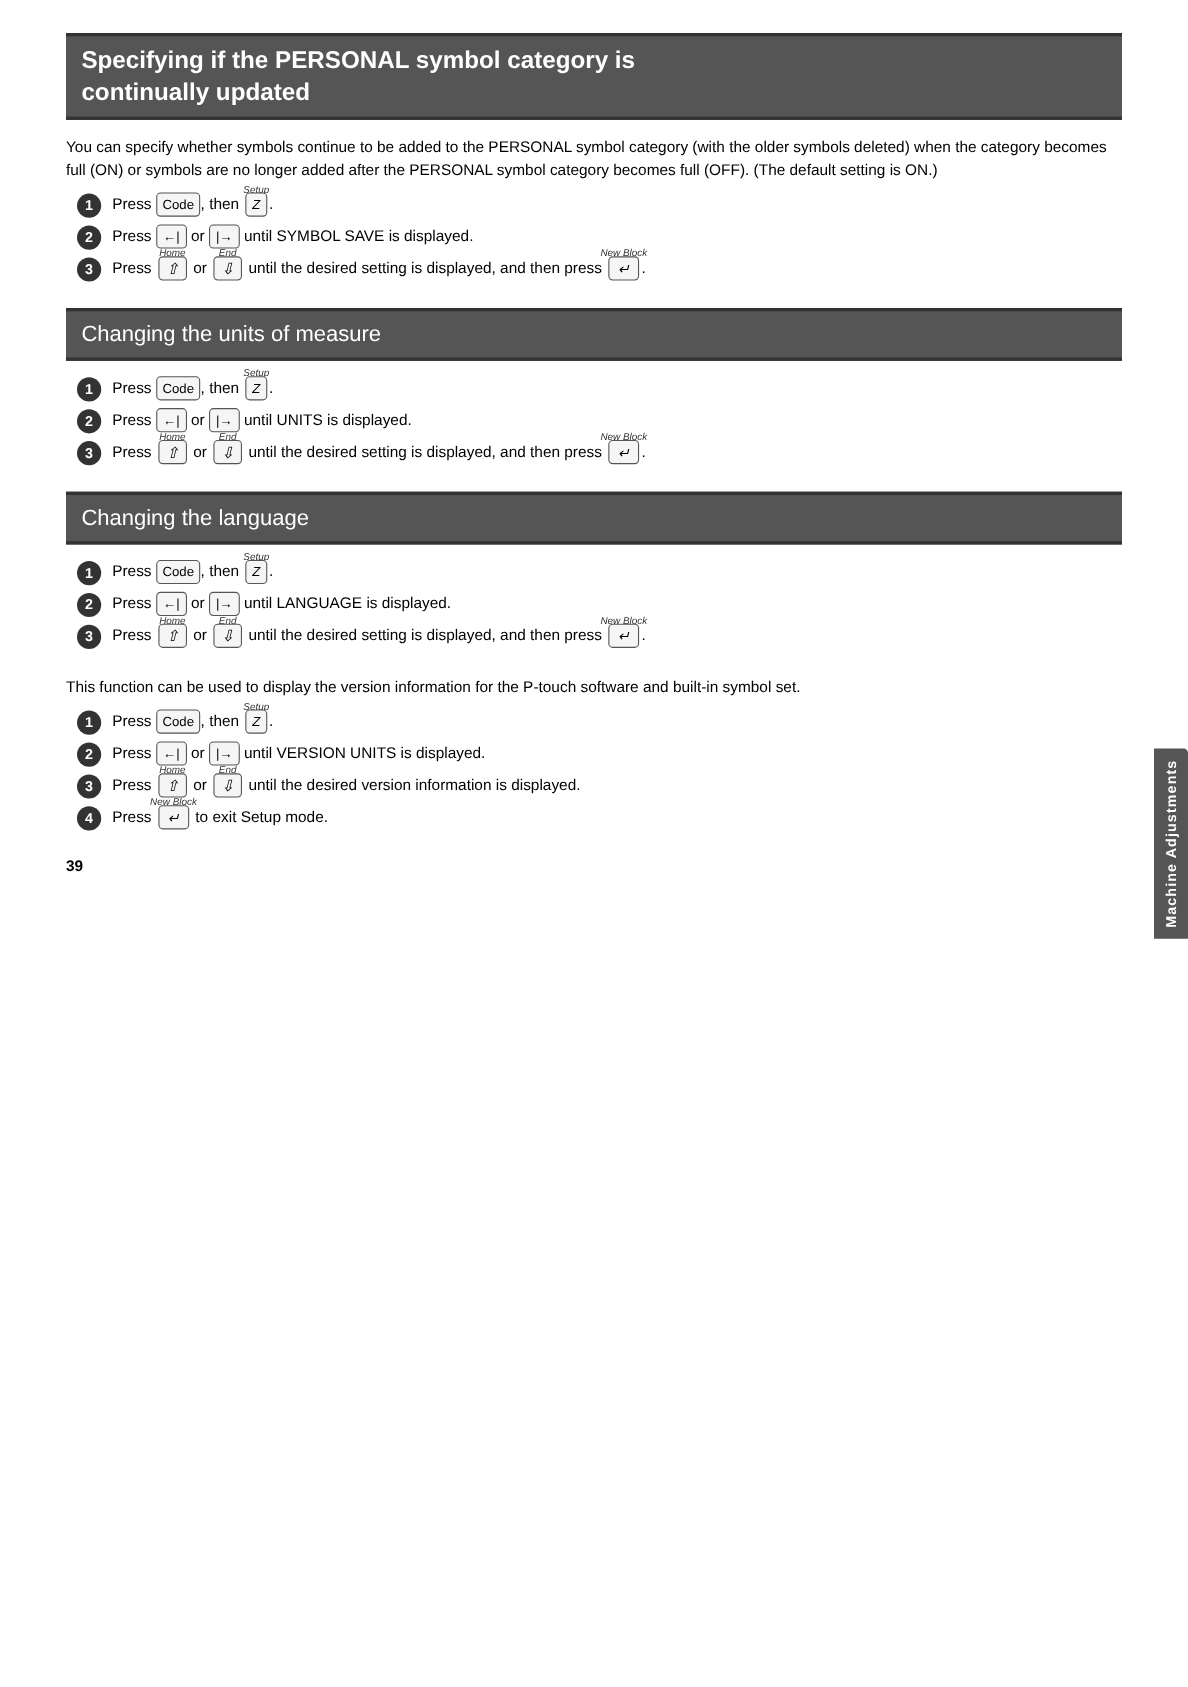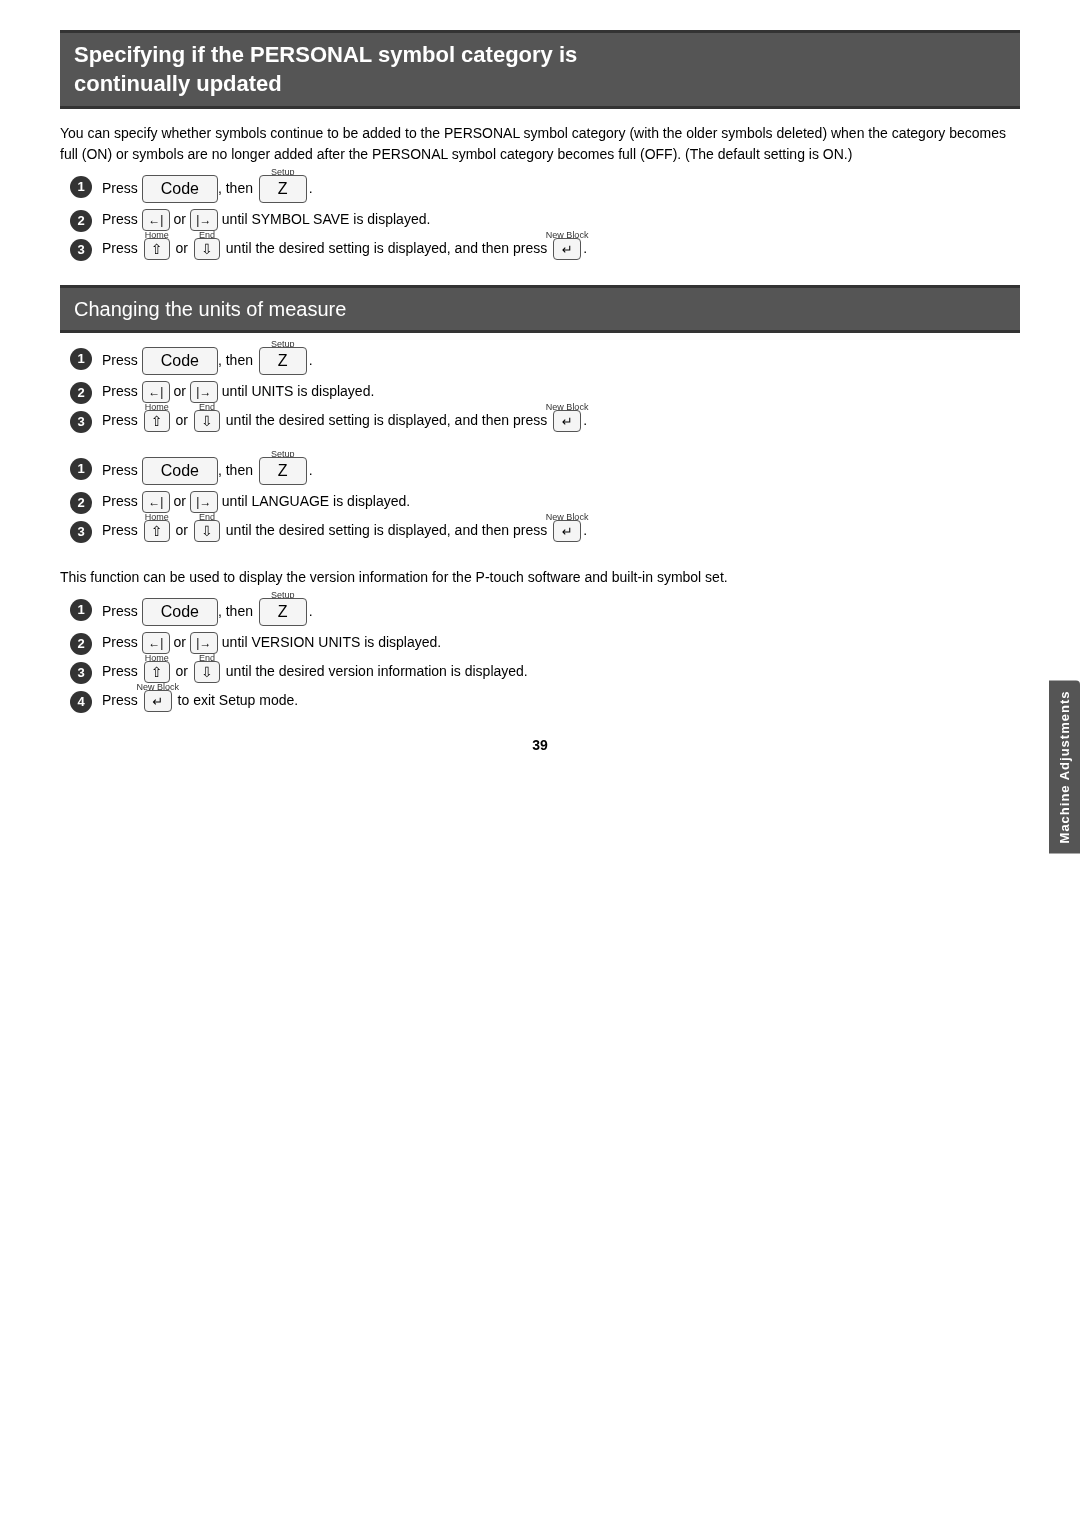--- a/index.html
+++ b/index.html
@@ -73,40 +73,41 @@
     }
     .step-content {
       flex: 1;
     }
 
     
     .key {
       display: inline-block;
       border: 1.5px solid #555;
       border-radius: 4px;
-      padding: 1px 18px;
-      font-size: 16px;
+      padding: 1px 5px;
+      font-size: 12px;
       font-family: Arial, sans-serif;
       background: #f5f5f5;
       position: relative;
       vertical-align: middle;
     }
     .key-label-top {
       font-size: 9px;
       position: absolute;
       top: -9px;
       left: 50%;
       transform: translateX(-50%);
       white-space: nowrap;
       color: #333;
     }
     .key-wrap {
       display: inline-block;
       position: relative;
       margin: 0 2px;
+      font-style: italic;
     }
 
     
     .arrow-key {
       display: inline-flex;
       align-items: center;
       justify-content: center;
       width: 26px;
       height: 22px;
       border: 1.5px solid #555;
@@ -152,21 +153,21 @@
       font-weight: bold;
       padding: 10px 8px;
       writing-mode: vertical-rl;
       text-orientation: mixed;
       transform: rotate(180deg);
       letter-spacing: 1px;
       border-radius: 0 0 0 4px;
     }
 
     .page-num {
-      text-align: center;
+      text-align: left;
       font-size: 14px;
       margin-top: 20px;
       font-weight: bold;
     }
 
     strong { font-weight: normal; }
   </style>
 </head>
 <body>
 
@@ -268,20 +269,23 @@
         <span class="key-wrap">
           <span class="key-label-top">New Block</span>
           <span class="enter-key">↵</span>
         </span>.
       </span>
     </div>
   </div>
 </div>
 
 <div class="section">
+  <div class="section-header">
+    <h2>Changing the language</h2>
+  </div>
   <div class="steps">
     <div class="step">
       <span class="step-num">1</span>
       <span class="step-content">
         Press <span class="key">Code</span>, then
         <span class="key-wrap">
           <span class="key-label-top">Setup</span>
           <span class="key">Z</span>
         </span>.
       </span>

